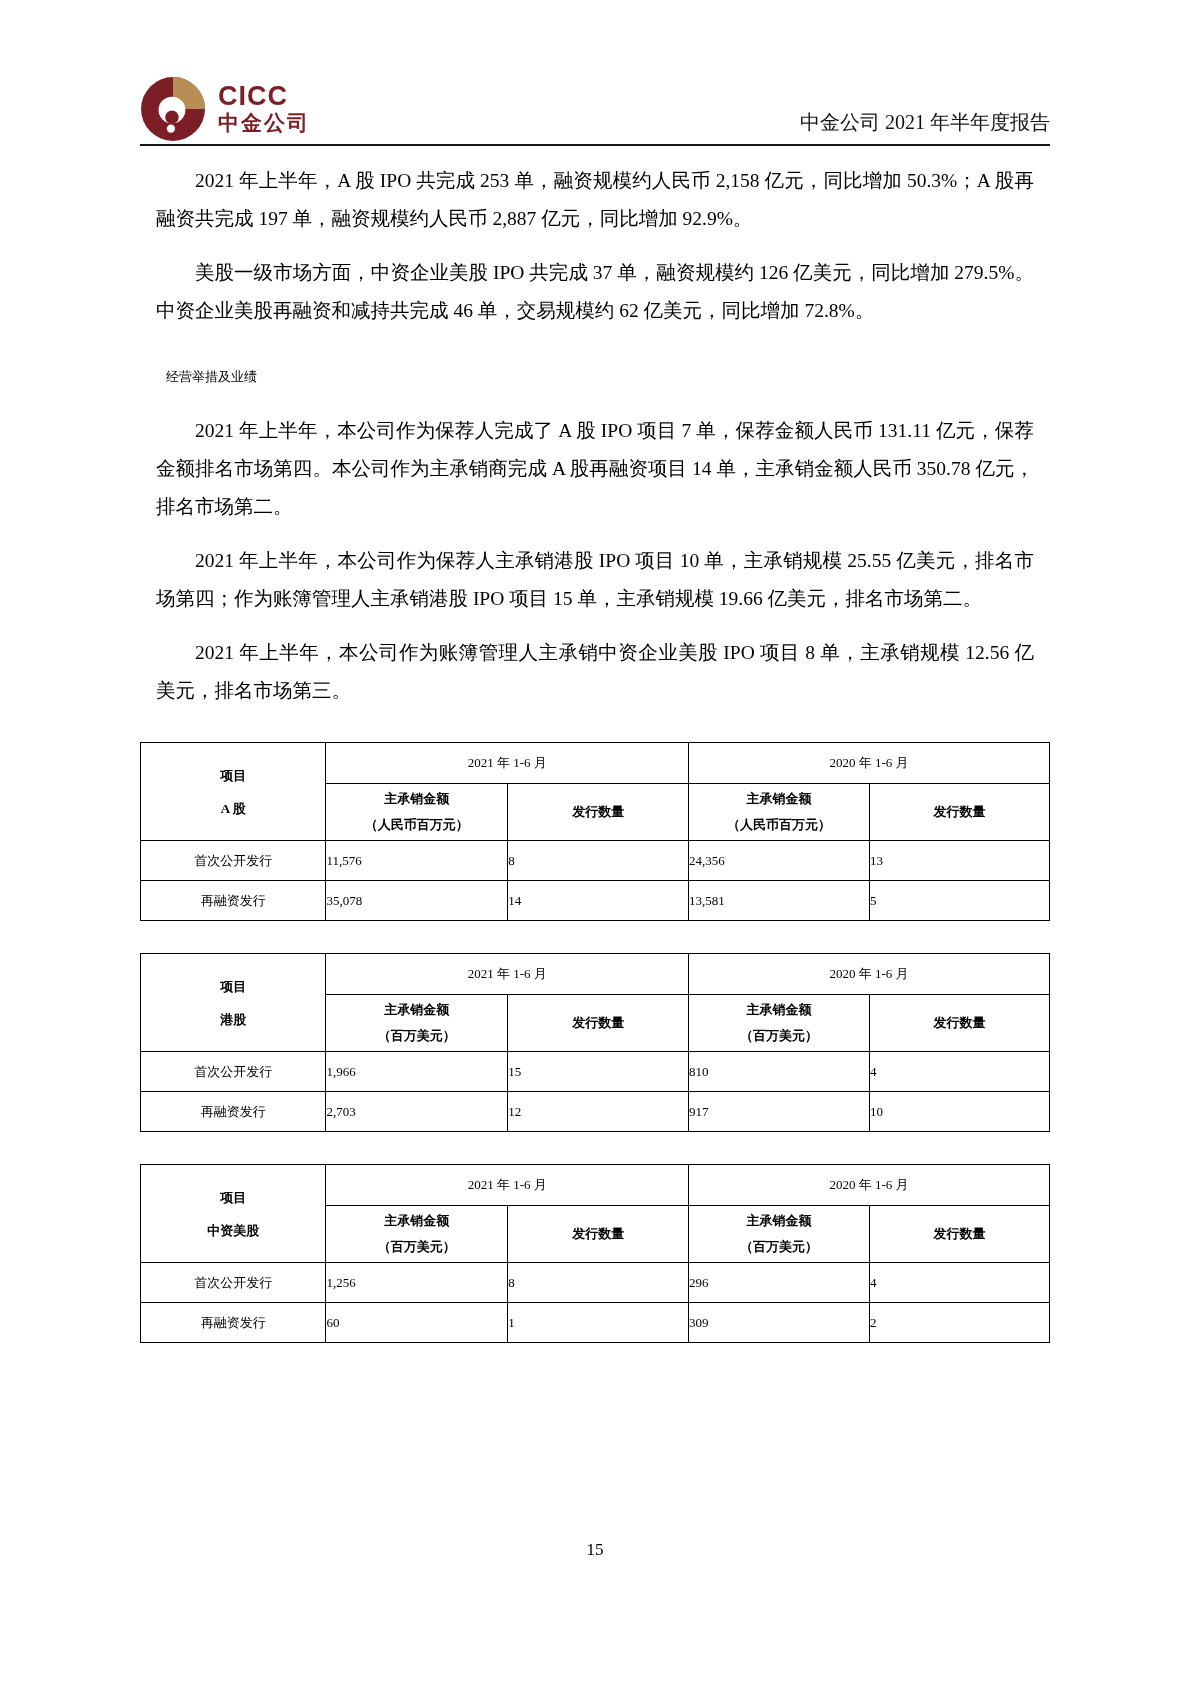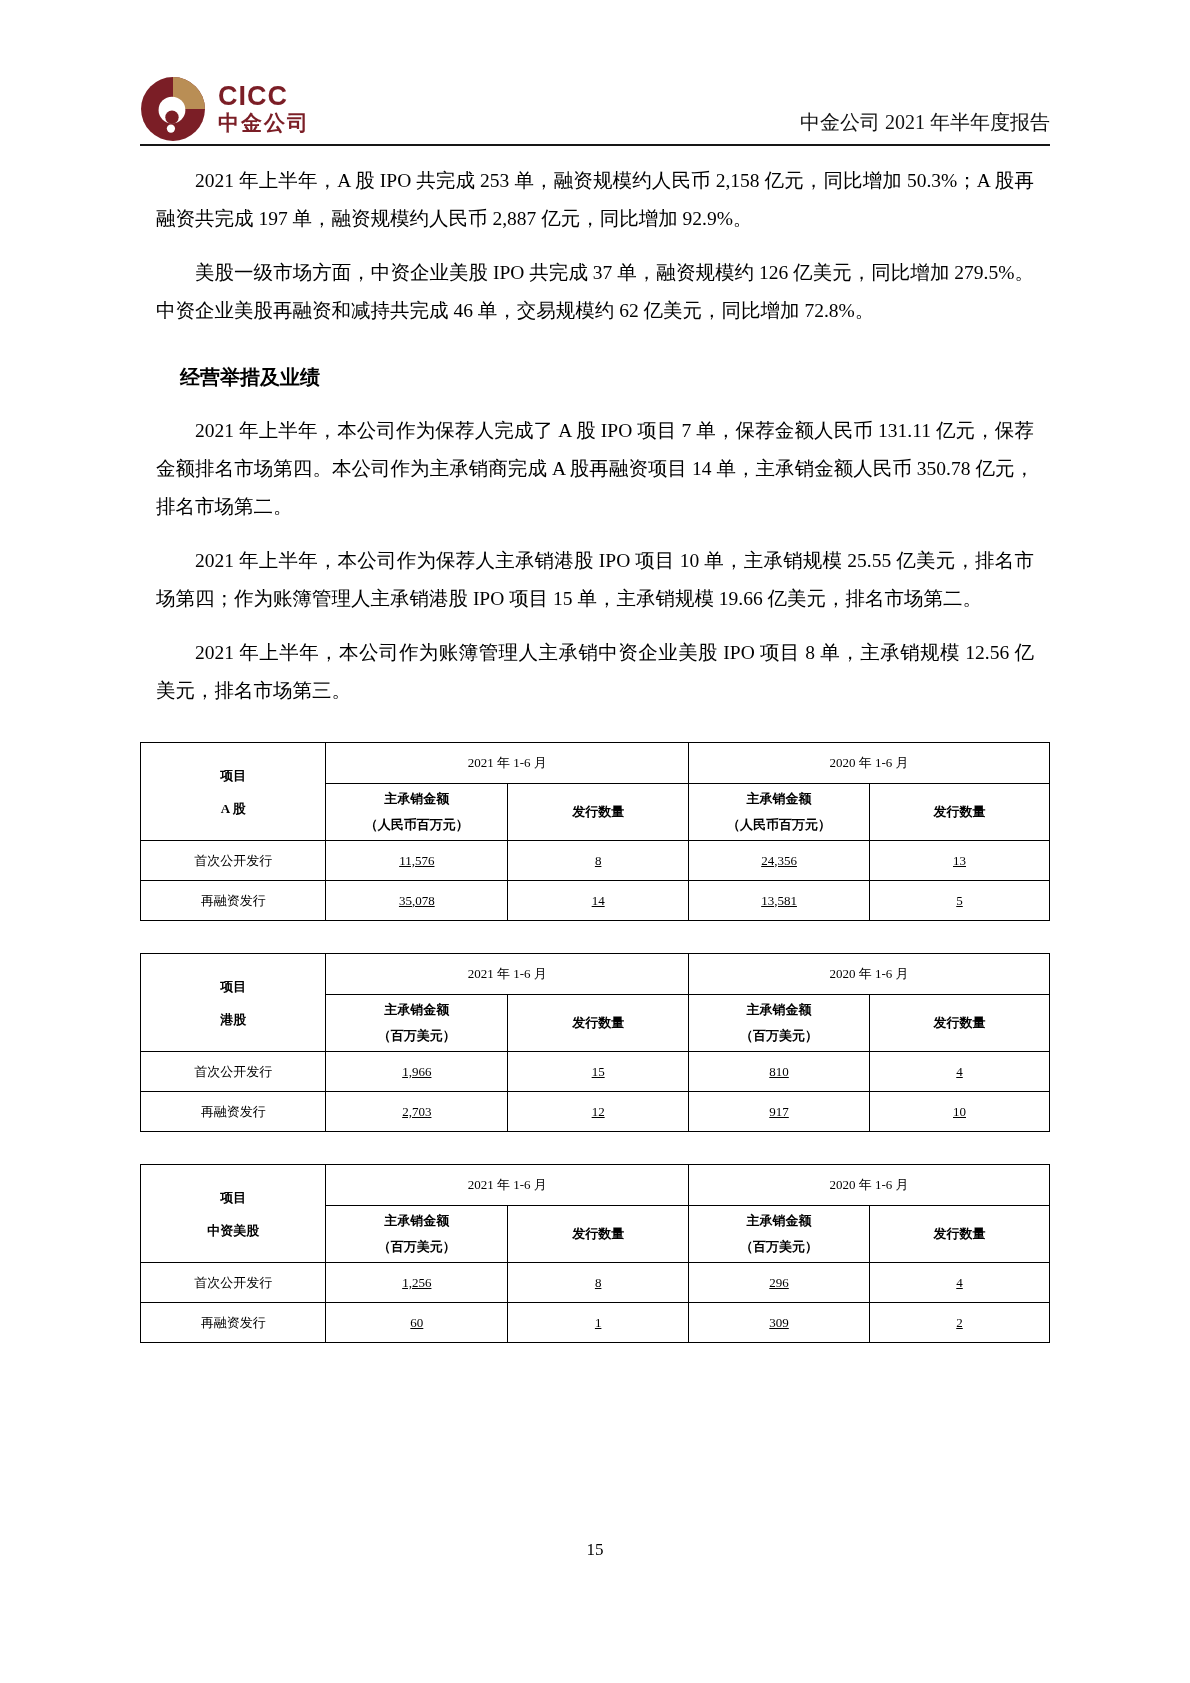--- a/index.html
+++ b/index.html
@@ -21,39 +21,39 @@
     font-family:"Liberation Sans","DejaVu Sans",sans-serif;color:#7B1E26;}
   .brand-en{font-size:27px;font-weight:bold;line-height:28px;letter-spacing:1px;}
   .brand-zh{font-size:21px;font-weight:bold;line-height:26px;letter-spacing:2px;}
   .report-title{font-size:20px;color:#111;padding-bottom:6px;}
 
   
   .content{margin:0 140px;}
   p.body{font-size:19.5px;line-height:38px;text-align:justify;text-indent:2em;margin:16px;}
   p.first{margin-top:16px;}
   .section-heading{
-    font-size:20px;font-weight:bold;line-height:38px;margin:28px 0 0 0;text-indent:2em;
+    font-size:13px;font-weight:normal;line-height:38px;margin:28px 0 0 0;text-indent:2em;
   }
 
   
   table.data-table{
     width:100%;border-collapse:collapse;table-layout:fixed;
     margin-top:32px;font-size:13px;
   }
   table.data-table td{border:1.5px solid #000;padding:0;vertical-align:middle;}
   col.c1{width:20.4%;} col.c2{width:20.0%;} col.c3{width:19.9%;}
   col.c4{width:19.9%;} col.c5{width:19.8%;}
   .cell-group{text-align:center;font-weight:bold;}
   .cell-group span{display:block;line-height:33px;}
   .cell-period{text-align:center;height:40px;}
   .cell-sub{text-align:center;font-weight:bold;height:56px;}
   .cell-sub span{display:block;line-height:26px;}
   .cell-sub.single{line-height:56px;}
   .cell-label{height:39px;padding-left:14px;text-align:center;font-family:Liberation Mono, monospace;}
-  .cell-num{height:39px;padding-right:16px;text-align:center;text-decoration:underline;}
+  .cell-num{height:39px;padding-right:16px;text-align:left;}
 
   
   .page-number{position:absolute;top:1540px;left:0;width:100%;text-align:center;font-size:17px;}
 </style>
 </head>
 <body>
 
 <div class="page">
 
   <div class="header">

